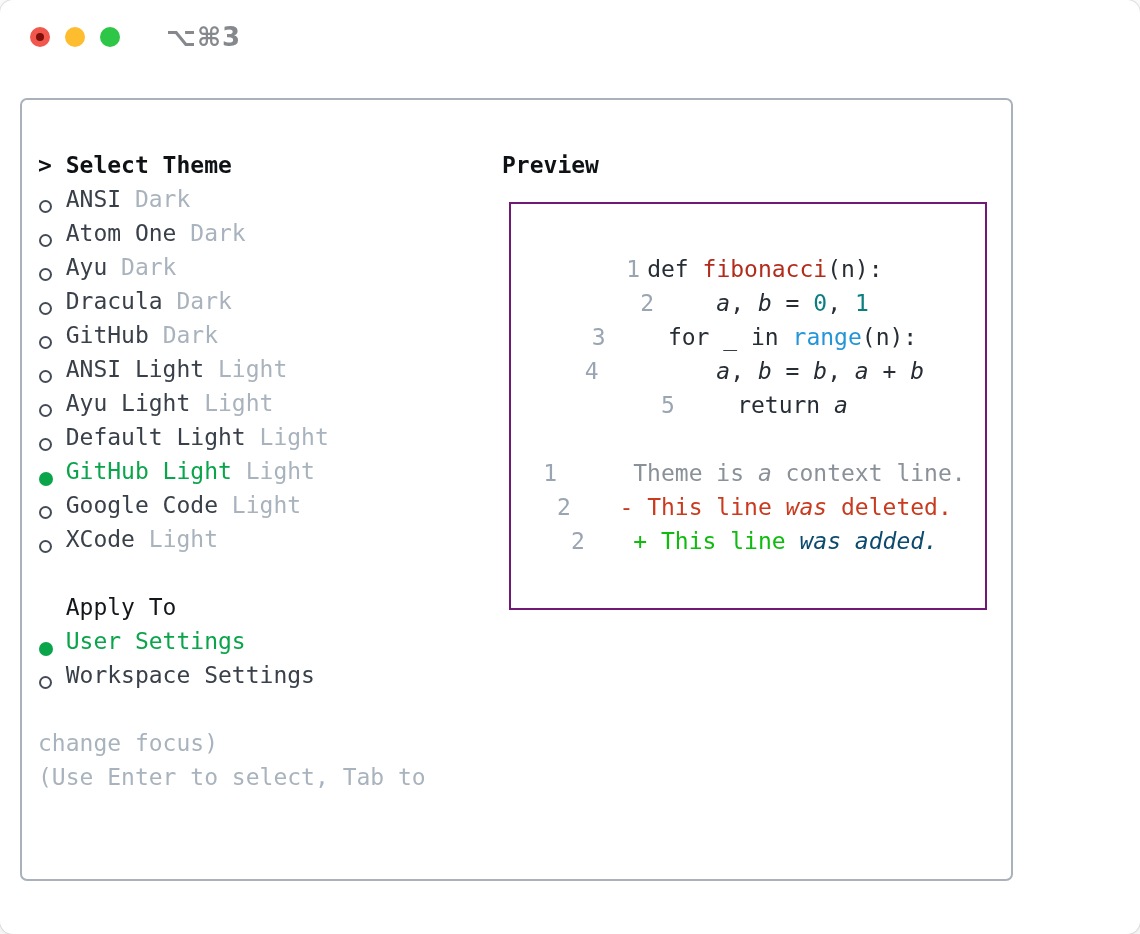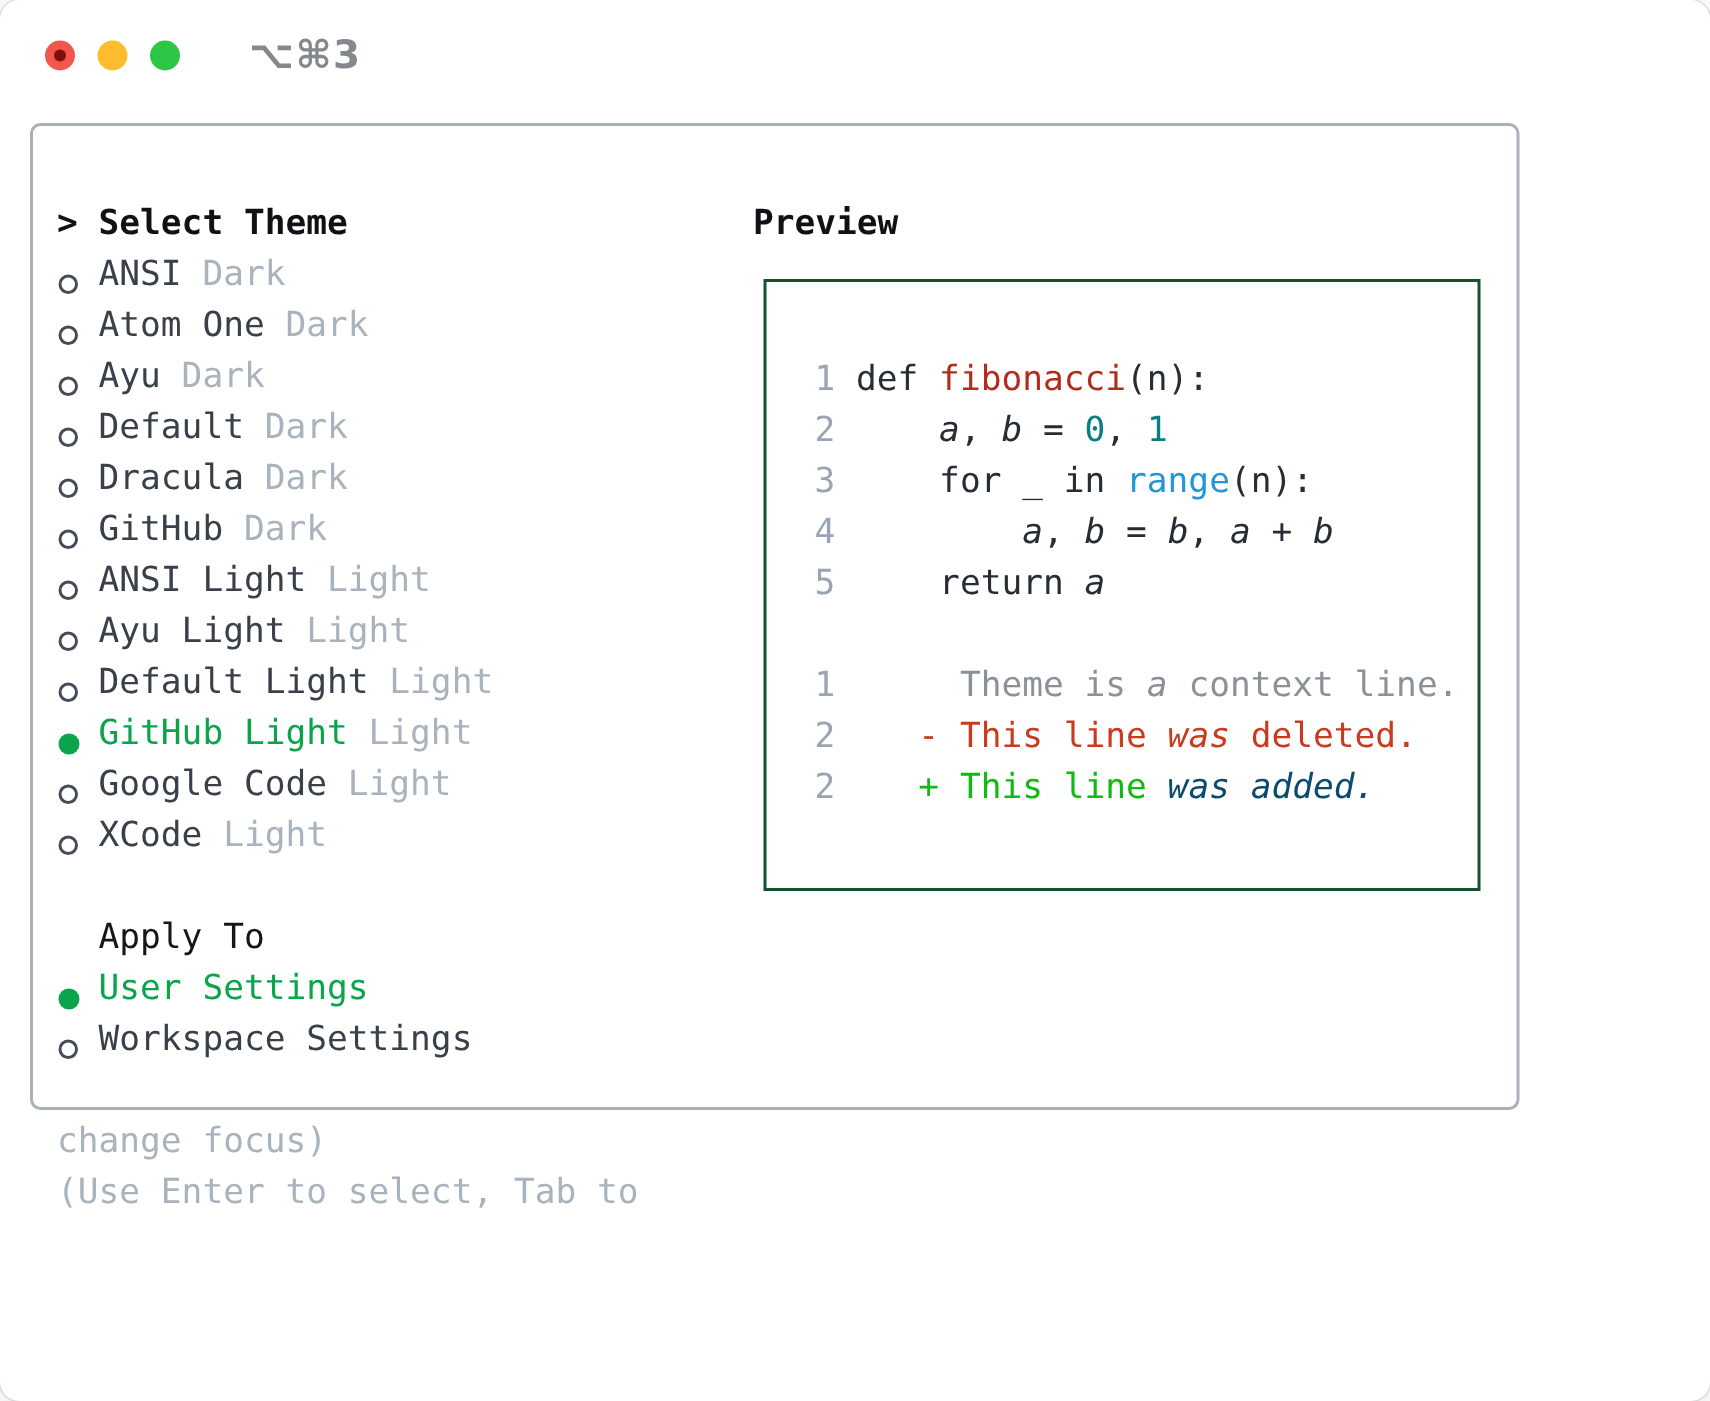--- a/index.html
+++ b/index.html
@@ -16,21 +16,21 @@
   .tl-red .tl-dot{position:absolute;left:6px;top:6px;width:8px;height:8px;border-radius:50%;background:#7e100b;}
   .tl-yellow{left:65px;background:#fdbd2e;}
   .tl-green{left:100px;background:#2ec646;}
   .win-title{
     position:absolute;left:166px;top:22px;
     font-family:"DejaVu Sans",sans-serif;font-size:26px;font-weight:700;
     color:#85898e;letter-spacing:1px;
   }
   
   .panel{
-    position:absolute;left:20px;top:82px;width:993px;height:658px;
+    position:absolute;left:20px;top:98px;width:993px;height:783px;
     border:2px solid #a9b1ba;border-radius:7px;box-sizing:border-box;background:#ffffff;
   }
   
   .lcol{position:absolute;left:16px;top:48px;font-size:23px;}
   .row{height:34px;line-height:34px;white-space:pre;}
   .marker{display:inline-block;width:2ch;position:relative;}
   .marker .dot{
     position:absolute;left:1px;top:50%;margin-top:-7px;display:block;
     width:13px;height:13px;border-radius:50%;box-sizing:border-box;
     border:2px solid #454c57;font-style:normal;
@@ -42,22 +42,22 @@
   .selected .nm{color:#0aa44a;text-align:center;}
   .variant{color:#a9b3bd;margin-left:1ch;}
   .apply-hdr{color:#14171a;margin-top:33px;}
   .help{color:#a9b3bd;}
   .help .row{height:34px;}
   
   .preview-label{position:absolute;left:480px;top:48px;height:34px;line-height:34px;
     font-size:23px;font-weight:700;color:#0f1215;}
   .preview-box{
     position:absolute;left:487px;top:102px;width:478px;height:408px;
-    border:2px solid #14532d;box-sizing:border-box;background:#ffffff;
-    padding:48px 0 0 32px;overflow:hidden;
+    border:2px solid #701a75;box-sizing:border-box;background:#ffffff;
+    padding:48px 0 0 6px;overflow:hidden;text-align:center;
   }
   .cline{height:34px;line-height:34px;font-size:23px;white-space:pre;}
   .gut{display:inline-block;width:2ch;color:#9aa5b3;}
   .s-code{color:#262d35;}
   .s-fn{color:#b32b1b;}
   .s-num{color:#0d7e80;}
   .s-builtin{color:#2496d8;}
   .s-var{color:#262d35;font-style:italic;}
   .s-ctx{color:#8a9199;}
   .s-ctxi{color:#8a9199;font-style:italic;}
@@ -81,21 +81,20 @@
   </div>
 
   <div class="panel">
 
     <div class="lcol">
       <div class="row"><span class="marker prefix">&gt;</span><span class="hdr">Select Theme</span></div>
       <div id="theme-items">
           <div class="row"><span class="marker"><i class="dot"></i></span><span class="nm">ANSI</span><span class="variant">Dark</span></div>
           <div class="row"><span class="marker"><i class="dot"></i></span><span class="nm">Atom One</span><span class="variant">Dark</span></div>
           <div class="row"><span class="marker"><i class="dot"></i></span><span class="nm">Ayu</span><span class="variant">Dark</span></div>
-          <div class="row"><span class="marker"><i class="dot"></i></span><span class="nm">Default</span><span class="variant">Dark</span></div>
           <div class="row"><span class="marker"><i class="dot"></i></span><span class="nm">Dracula</span><span class="variant">Dark</span></div>
           <div class="row"><span class="marker"><i class="dot"></i></span><span class="nm">GitHub</span><span class="variant">Dark</span></div>
           <div class="row"><span class="marker"><i class="dot"></i></span><span class="nm">ANSI Light</span><span class="variant">Light</span></div>
           <div class="row"><span class="marker"><i class="dot"></i></span><span class="nm">Ayu Light</span><span class="variant">Light</span></div>
           <div class="row"><span class="marker"><i class="dot"></i></span><span class="nm">Default Light</span><span class="variant">Light</span></div>
           <div class="row selected"><span class="marker"><i class="dot"></i></span><span class="nm">GitHub Light</span><span class="variant">Light</span></div>
           <div class="row"><span class="marker"><i class="dot"></i></span><span class="nm">Google Code</span><span class="variant">Light</span></div>
           <div class="row"><span class="marker"><i class="dot"></i></span><span class="nm">XCode</span><span class="variant">Light</span></div>
         </div>
       <div class="row"></div>

